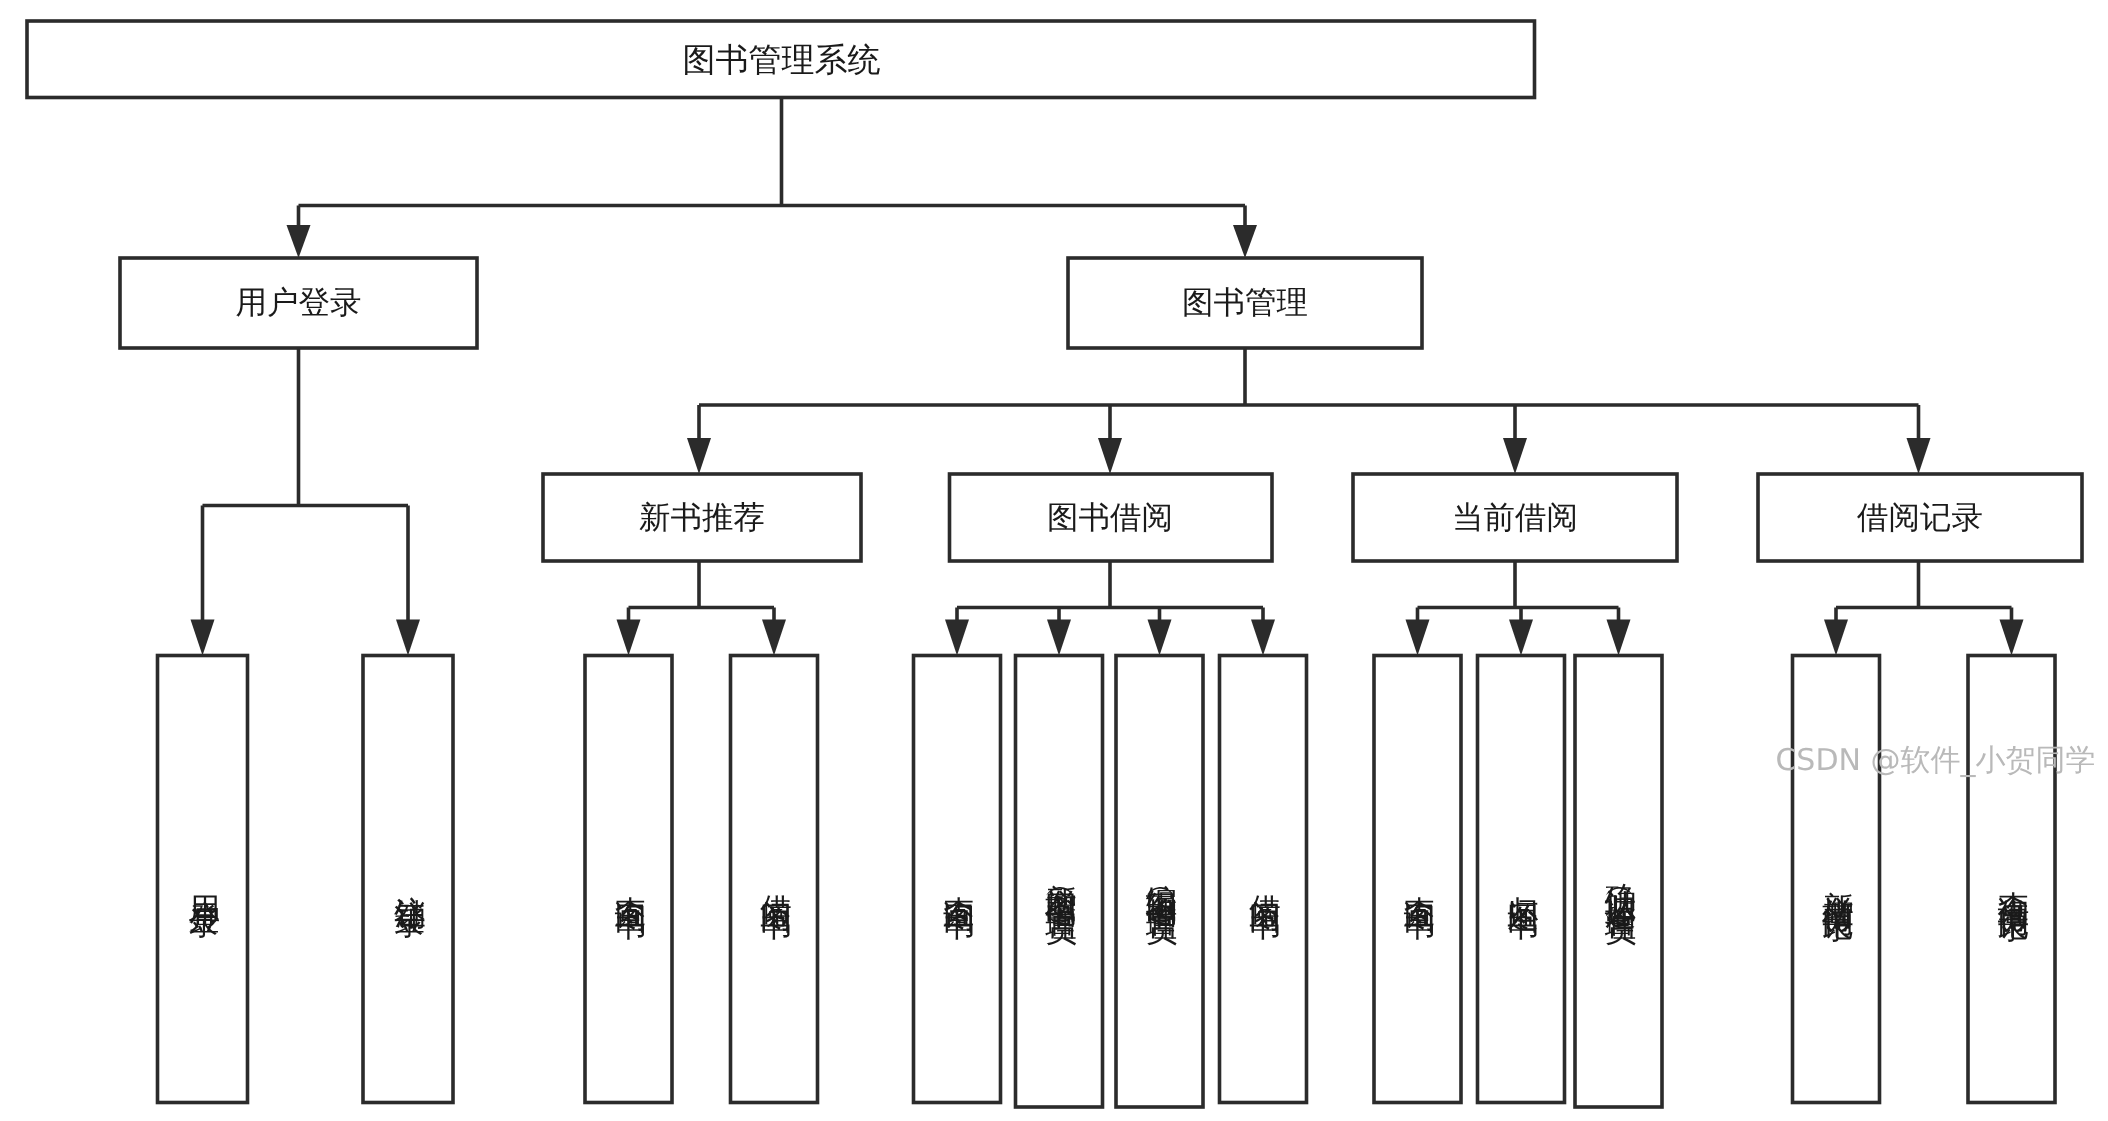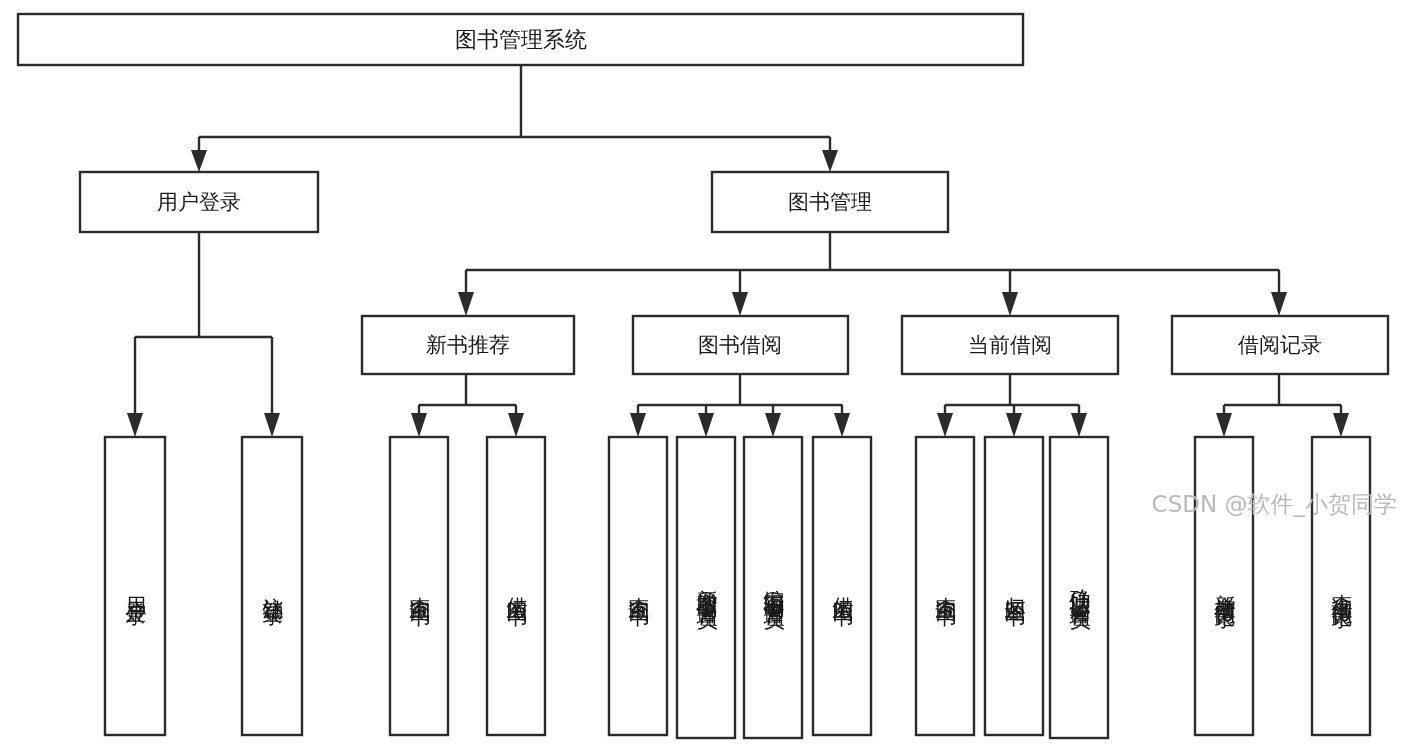--- a/index.html
+++ b/index.html
@@ -56,21 +56,21 @@
   }
   .arrow-head {
     fill: #2b2b2b;
     stroke: none;
   }
   .watermark {
     position: absolute;
     right: 8px;
     bottom: 6px;
     font-family: "DejaVu Sans", "Liberation Sans", sans-serif;
-    font-size: 23px;
+    font-size: 20px;
     color: #b9b9b9;
     white-space: nowrap;
     user-select: none;
   }
 </style>
 </head>
 <body>
 
 <div id="diagram-root">
 

